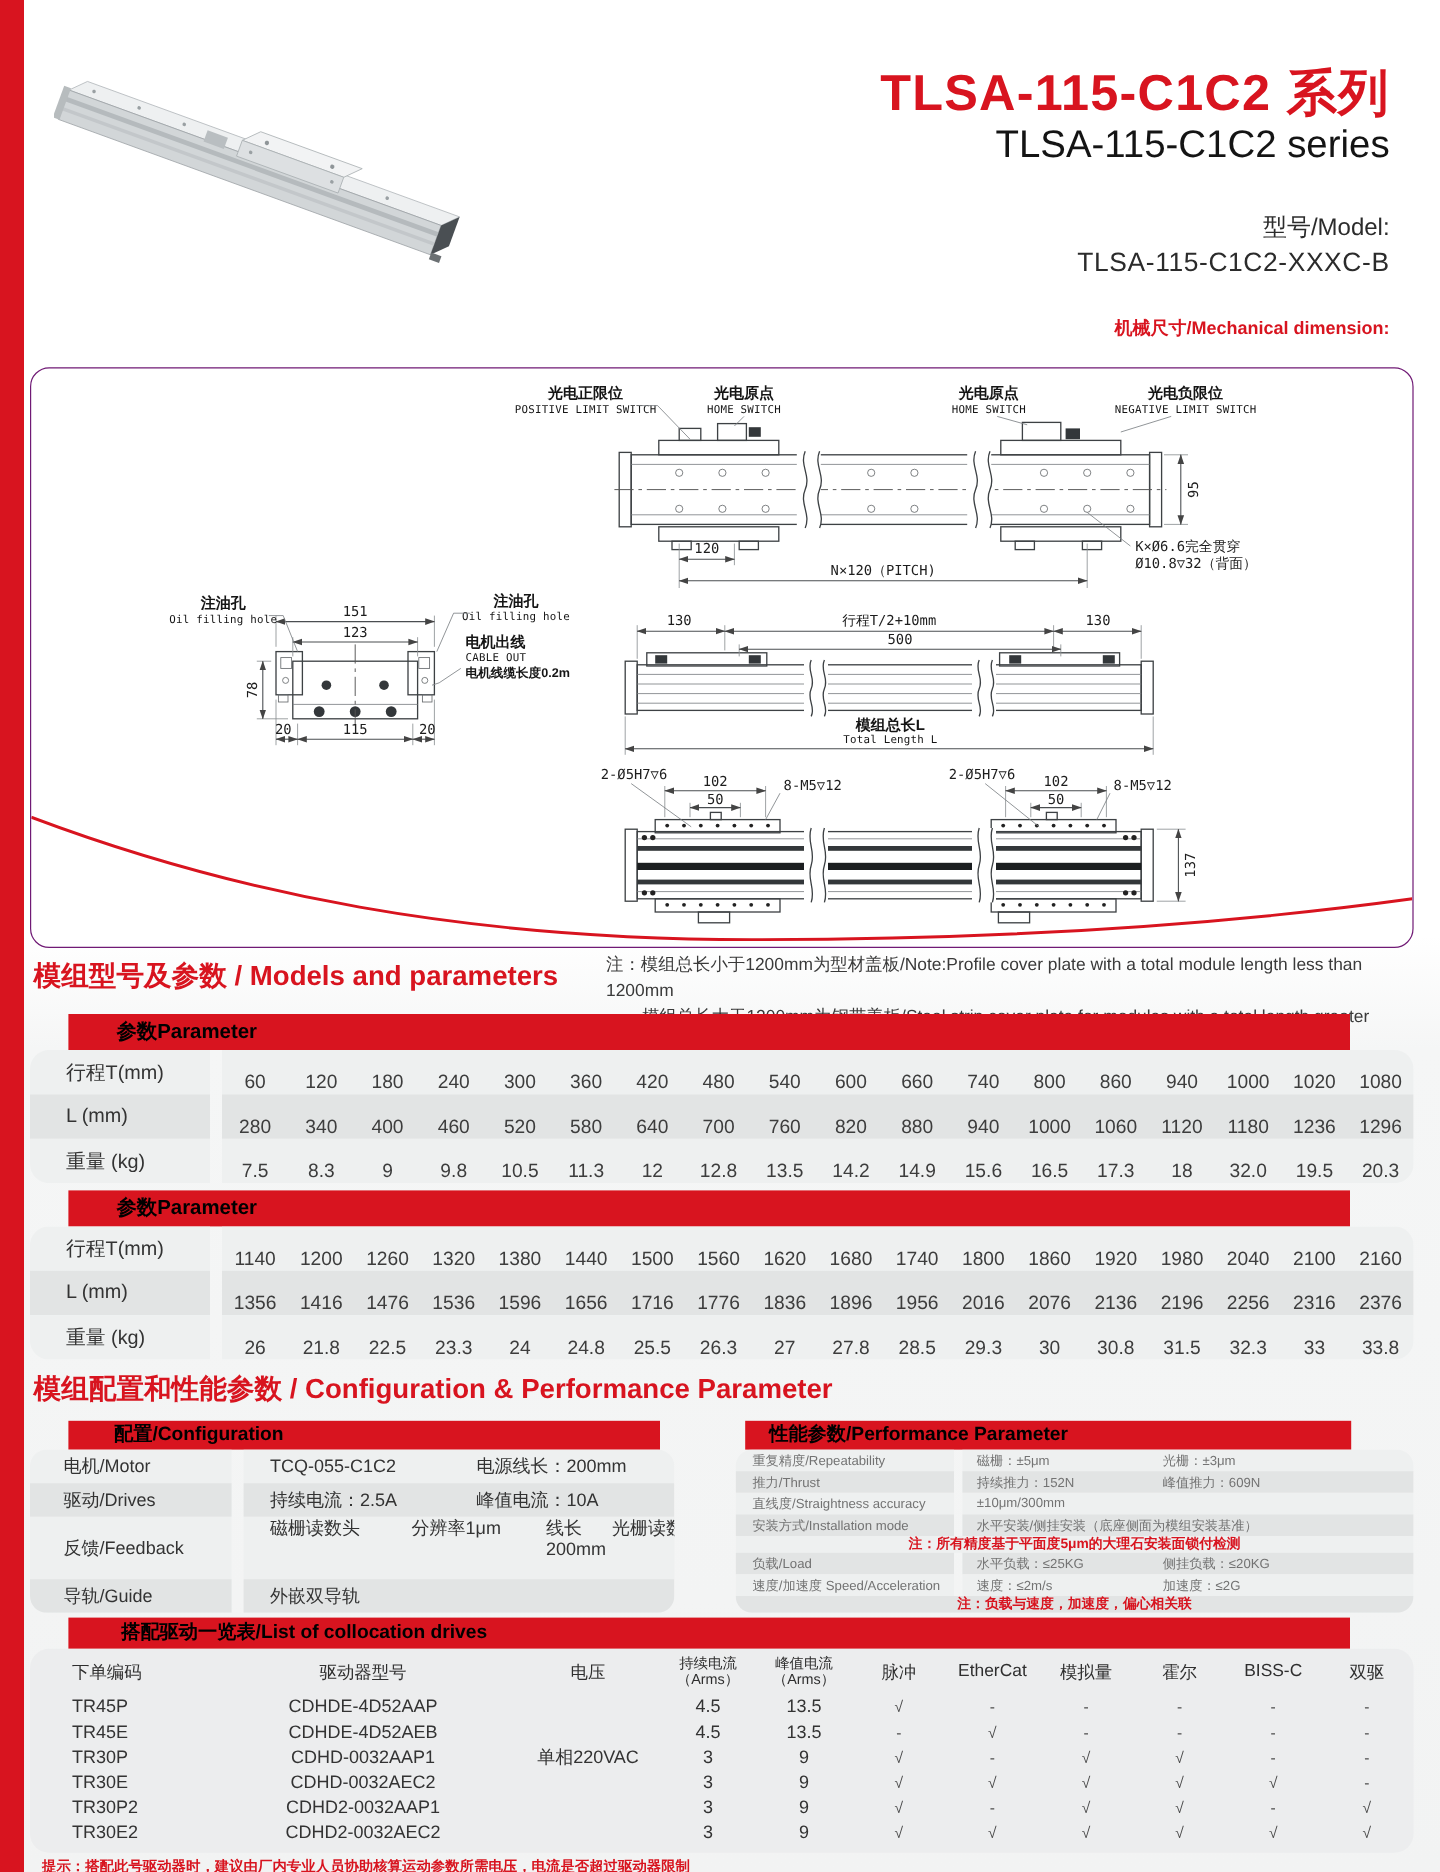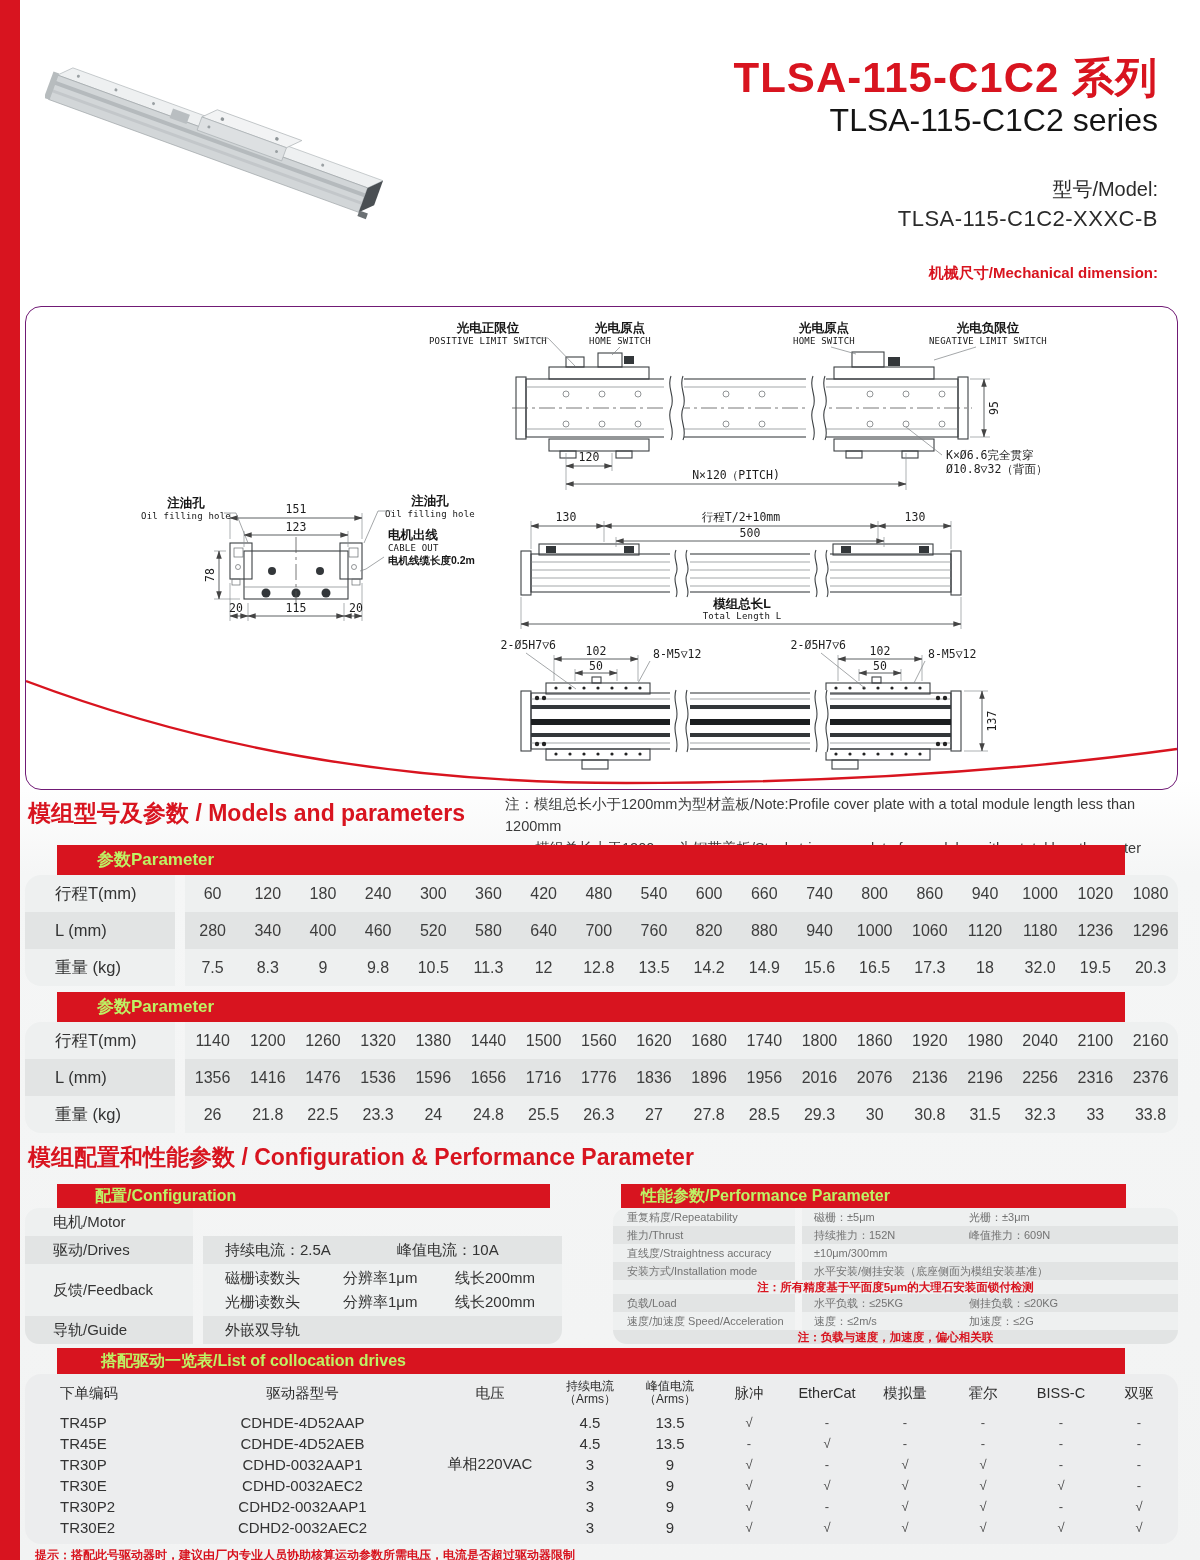--- a/index.html
+++ b/index.html
@@ -32,46 +32,46 @@
   .dt{font-family:"DejaVu Sans Mono",monospace;font-size:11.5px;fill:#1d1d1d;}
   .dcn{font-family:"Liberation Sans",sans-serif;font-size:12.5px;fill:#151515;font-weight:bold;}
   .den{font-family:"DejaVu Sans Mono",monospace;font-size:9px;fill:#151515;letter-spacing:.2px;}
   .dsm{font-family:"Liberation Sans",sans-serif;font-size:10.5px;fill:#151515;font-weight:bold;}
   .swoosh{stroke:var(--red);stroke-width:2.4;fill:none;}
   .draw-note{position:absolute;left:505px;top:793px;width:660px;font-size:14.5px;color:#3a3a3a;line-height:22px;}
   .draw-note .l2{padding-left:30px;}
   
   .sec-head{position:absolute;left:28px;font-size:23px;font-weight:bold;color:var(--red);}
   
-  .bar{height:30px;line-height:30px;margin-left:32px;width:1068px;background:var(--red);color:#bef264;
+  .bar{height:30px;line-height:30px;margin-left:32px;width:1068px;background:var(--red);color:#000000;
     font-size:17px;font-weight:bold;padding-left:40px;box-sizing:border-box;}
   .bar.small{height:24px;line-height:24px;font-size:16px;}
   
   .ptable{position:absolute;left:25px;width:1153px;}
   .p-body{border-radius:16px;overflow:hidden;}
   .p-row{display:flex;height:37px;}
   .p-lab{flex:0 0 150px;padding-left:30px;box-sizing:border-box;display:flex;align-items:center;font-size:16.5px;color:#333;}
   .p-gap{flex:0 0 10px;}
-  .p-vals{flex:1;display:flex;align-items:center;}
+  .p-vals{flex:1;display:flex;align-items:flex-end;}
   .p-val{flex:1;text-align:center;font-size:16px;color:#3d3d3d;}
   .light .p-lab,.light .p-vals,.light.c-row .c-lab,.light.c-row .c-main,
   .light.pr-row .pr-lab,.light.pr-row .pr-main,.pr-note.light{background:var(--rowL);}
   .dark .p-lab,.dark .p-vals,.dark.c-row .c-lab,.dark.c-row .c-main,
   .dark.pr-row .pr-lab,.dark.pr-row .pr-main,.pr-note.dark{background:var(--rowD);}
   
   .cfg{position:absolute;left:25px;top:1184px;width:537px;}
   .cfg .bar{width:493px;padding-left:38px;}
   .cfg-body{border-radius:14px;overflow:hidden;}
   .c-row{display:flex;font-size:15px;color:#333;}
   .c-lab{flex:0 0 168px;padding-left:28px;box-sizing:border-box;display:flex;align-items:center;}
   .c-gap{flex:0 0 10px;}
   .c-main{flex:1;display:flex;align-items:center;padding-left:22px;box-sizing:border-box;}
   .c-col1{width:172px;}
   .c-col2{flex:1;}
-  .c-main.stack{flex-direction:column;justify-content:center;align-items:stretch;gap:5px;}
+  .c-main.stack{flex-direction:row;justify-content:center;align-items:stretch;gap:5px;}
   .c-sub{display:flex;}
   .c-s1{width:118px;}
   .c-s2{width:112px;}
   .c-s3{flex:1;}
   
   .perf{position:absolute;left:613px;top:1184px;width:565px;}
   .perf .bar{width:505px;margin-left:8px;padding-left:20px;}
   .perf-body{border-radius:14px;overflow:hidden;}
   .pr-row{display:flex;height:18px;font-size:11px;color:#737373;}
   .pr-lab{flex:0 0 182px;padding-left:14px;box-sizing:border-box;display:flex;align-items:center;}
@@ -577,20 +577,24 @@
 </section>
 
 <div class="sec-head" style="top:1142px">模组配置和性能参数 / Configuration &amp; Performance Parameter</div>
 
 <section class="cfg">
   <div class="bar small">配置/Configuration</div>
   <div class="cfg-body">
     <div class="c-row light" style="height:28px">
       <div class="c-lab">电机/Motor</div>
       <div class="c-gap"></div>
+      <div class="c-main">
+        <div class="c-col1">TCQ-055-C1C2</div>
+        <div class="c-col2">电源线长：200mm</div>
+      </div>
     </div>
     <div class="c-row dark" style="height:28px">
       <div class="c-lab">驱动/Drives</div>
       <div class="c-gap"></div>
       <div class="c-main">
         <div class="c-col1">持续电流：2.5A</div>
         <div class="c-col2">峰值电流：10A</div>
       </div>
     </div>
     <div class="c-row light" style="height:52px">

